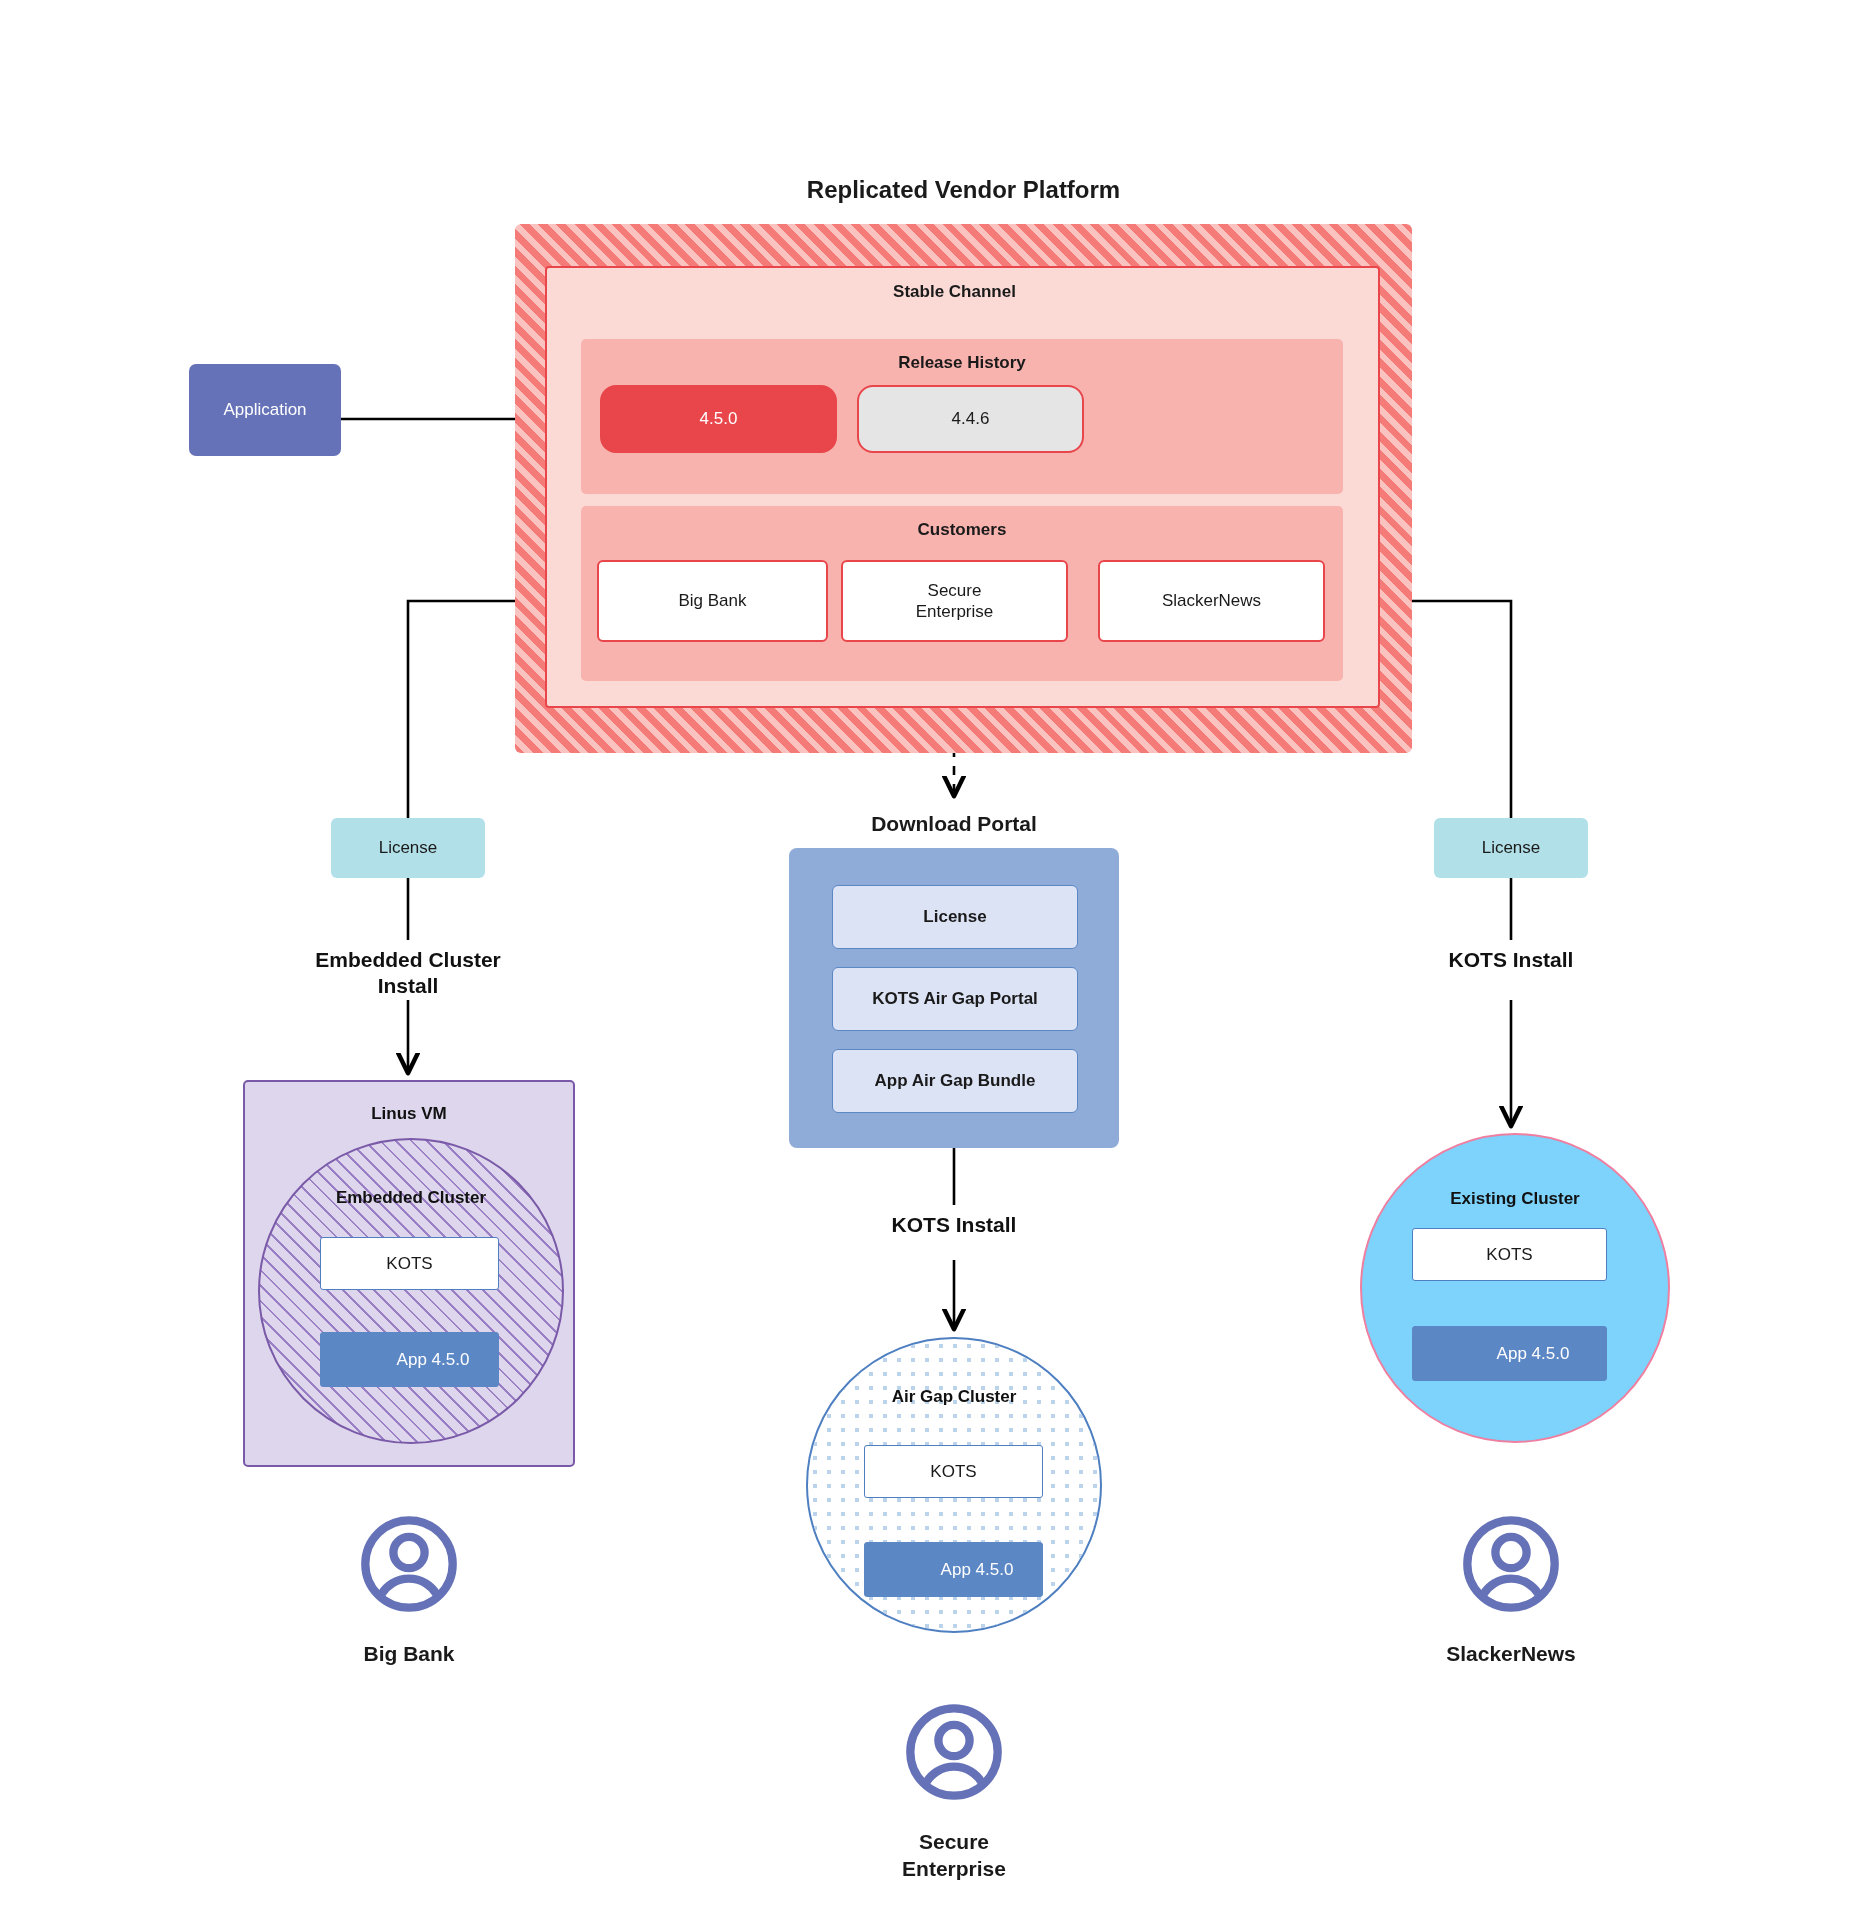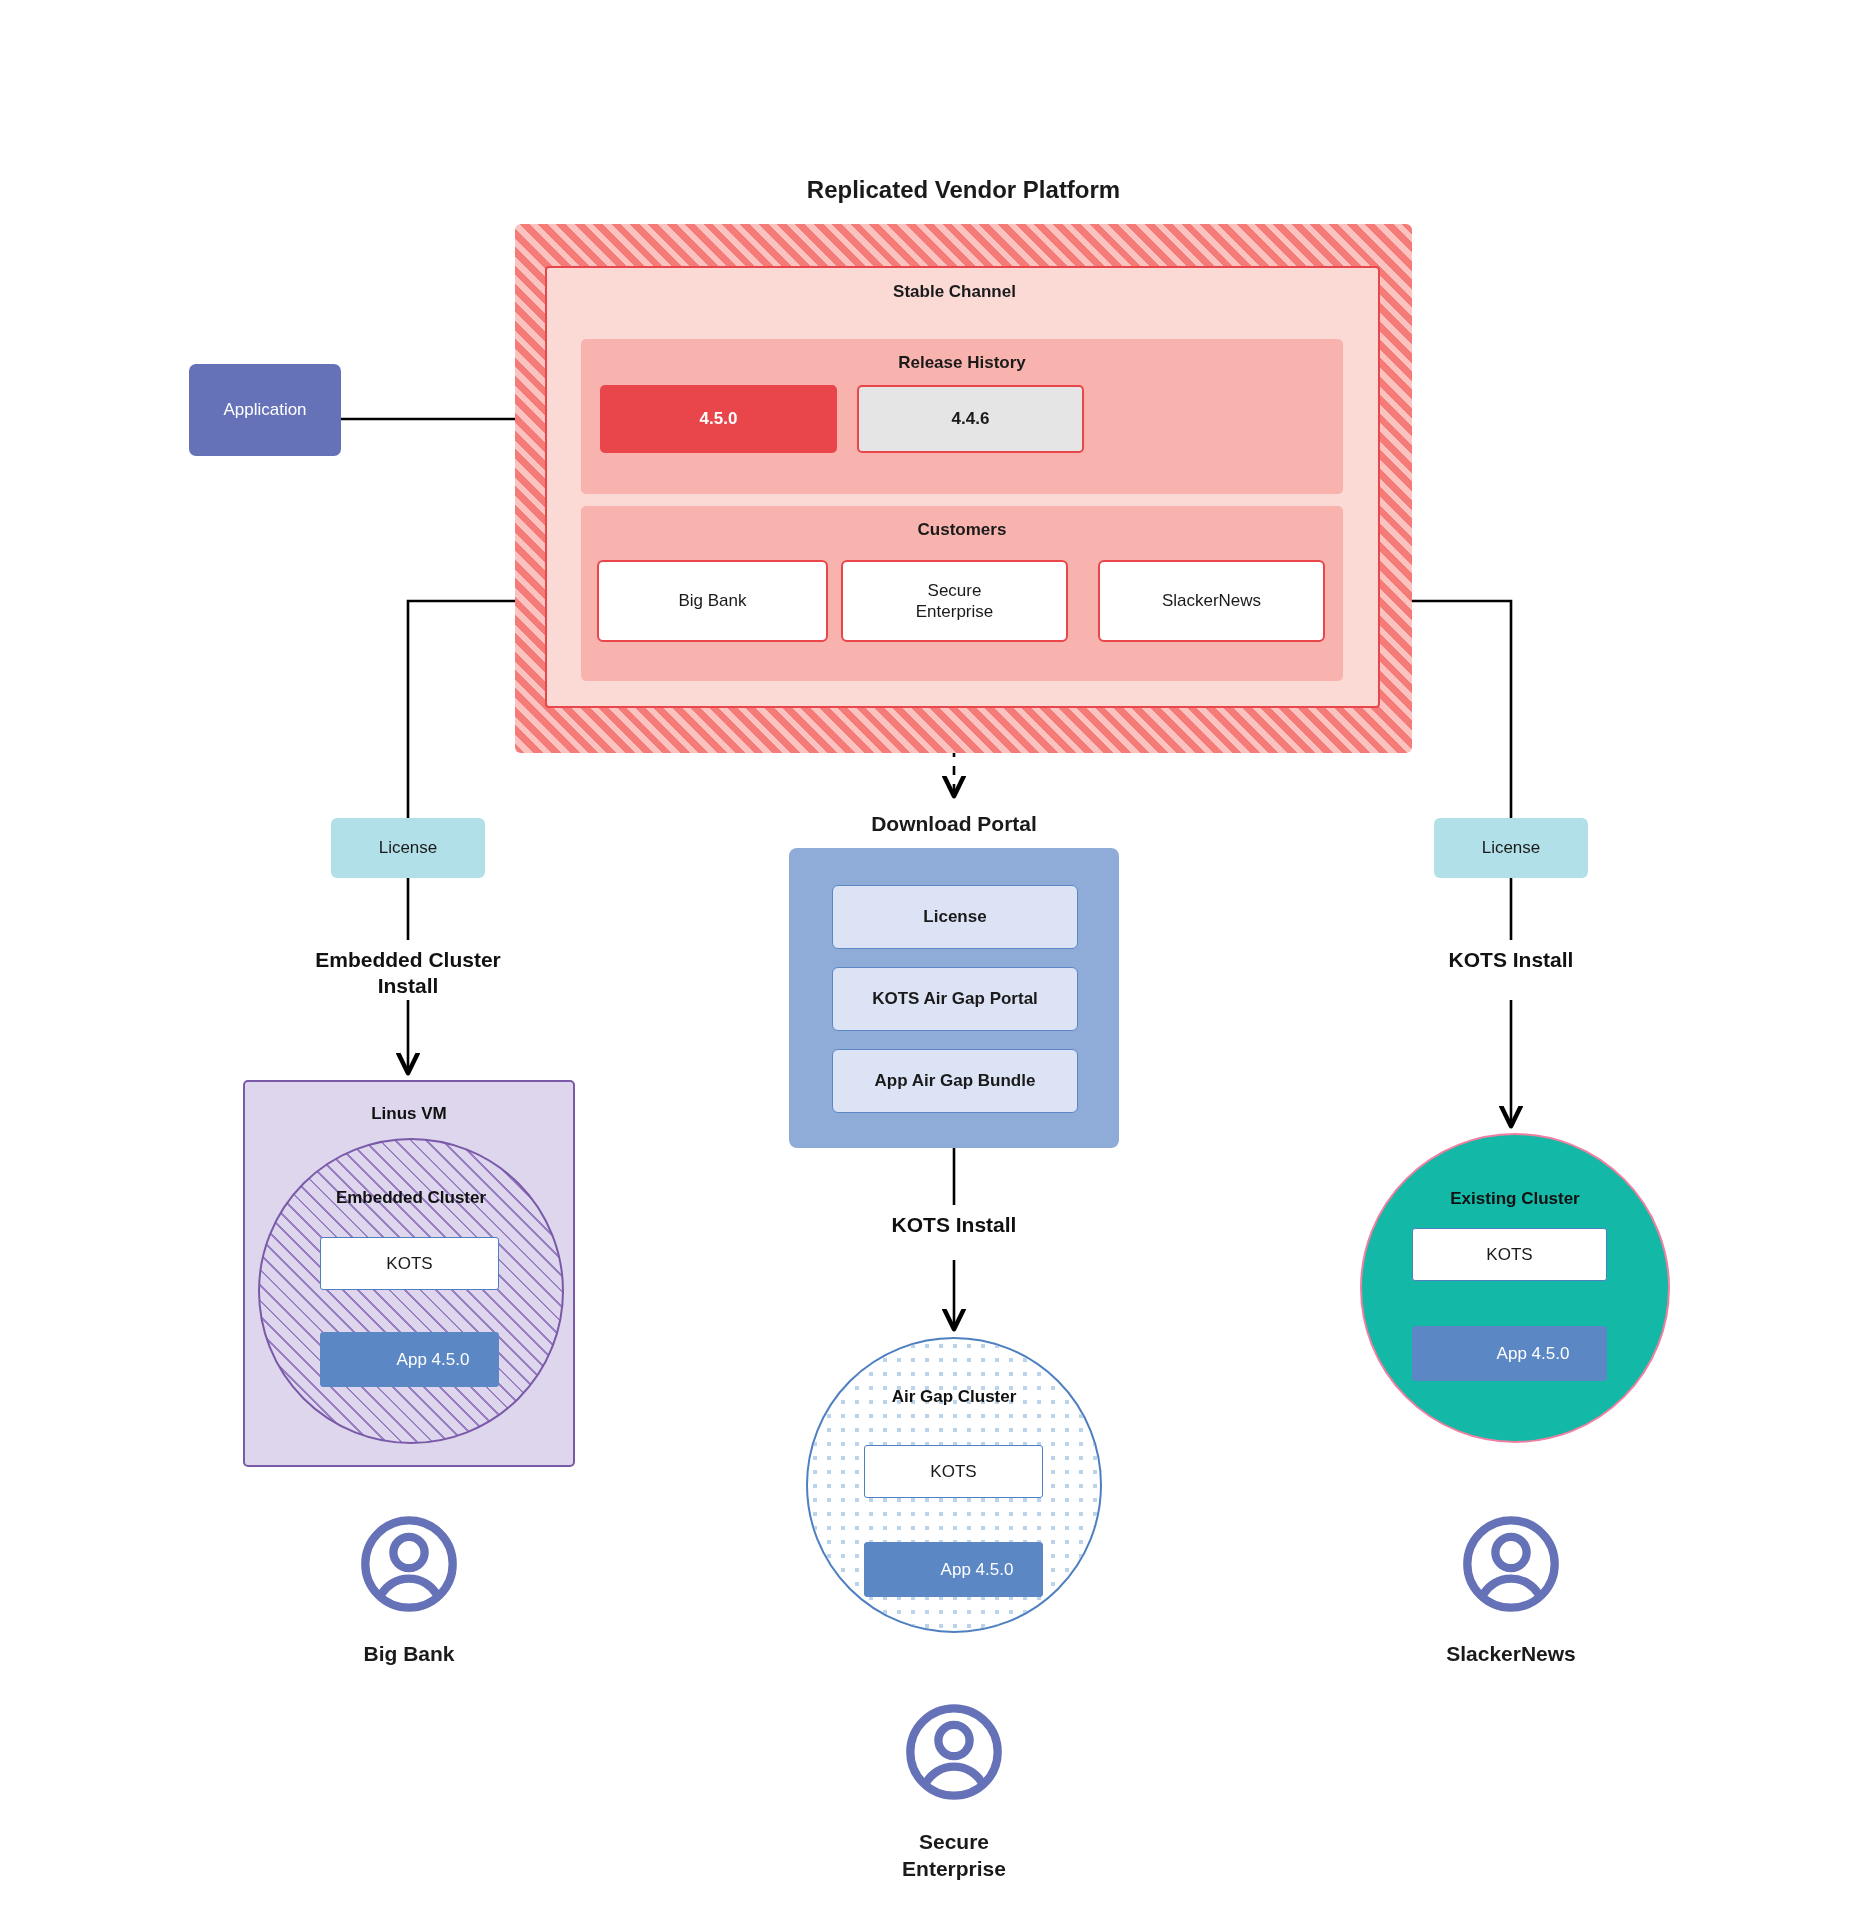--- a/index.html
+++ b/index.html
@@ -39,22 +39,22 @@
   }
   #customers{
     left:581px;top:506px;width:762px;height:175px;border-radius:5px;
     background:#f9b3ae;
   }
   .inner-hdr{
     position:absolute;left:0;right:0;top:14px;text-align:center;
     font-size:17px;font-weight:600;color:#1a1a1a;
   }
   .rel-box{
-    height:68px;border-radius:5px;border:2px solid #e8464b;
-    font-size:17px;font-weight:700;
+    height:68px;border-radius:16px;border:2px solid #e8464b;
+    font-size:17px;font-weight:400;
   }
   .rel-current{background:#e8464b;color:#ffffff;border-color:#e8464b;}
   .rel-old{background:#e5e5e5;color:#1a1a1a;}
   .cust-box{
     height:82px;border-radius:6px;border:2px solid #e8464b;background:#ffffff;
     font-size:17px;font-weight:500;color:#1a1a1a;
   }
 
   
   #application{
@@ -100,21 +100,21 @@
     border:2px solid #4e7fc1;background:#ffffff;
   }
   #airgap-dots{
     position:absolute;left:0;top:0;right:0;bottom:0;border-radius:50%;
     background-image:radial-gradient(#bcd3ec 2.2px, transparent 2.3px);
     background-size:14px 14px;
   }
 
   #existing-circle{
     left:1360px;top:1133px;width:310px;height:310px;border-radius:50%;
-    border:2px solid #ef7fa0;background:#14b8a6;
+    border:2px solid #ef7fa0;background:#7dd3fc;
   }
 
   .kots-box{
     border:1.8px solid #4e7fc1;background:#ffffff;border-radius:3px;
     font-size:17px;font-weight:500;color:#1a1a1a;
   }
   .app-box{
     background:#5b87c5;border:1.5px solid #5b87c5;border-radius:3px;
     font-size:17px;font-weight:500;color:#ffffff;padding-left:47px;
   }

